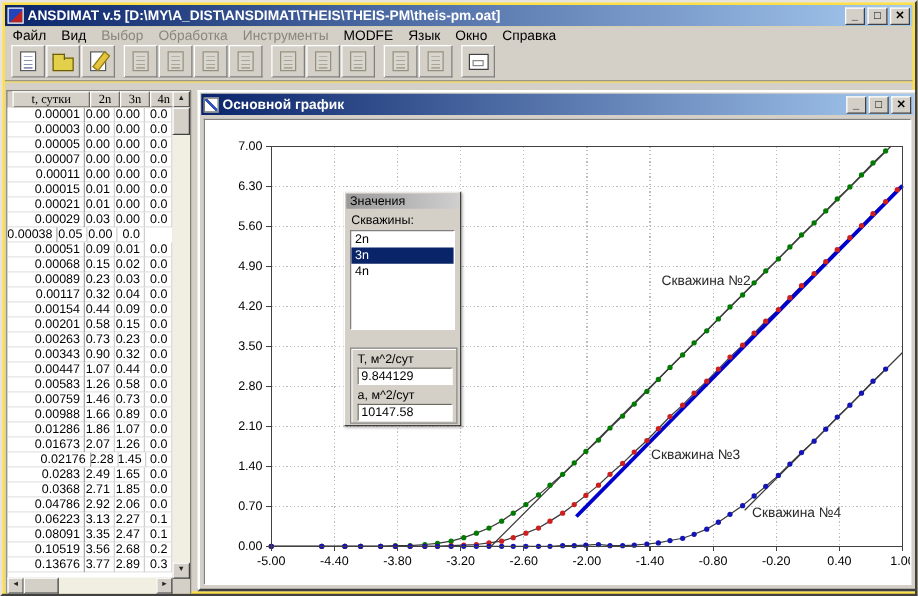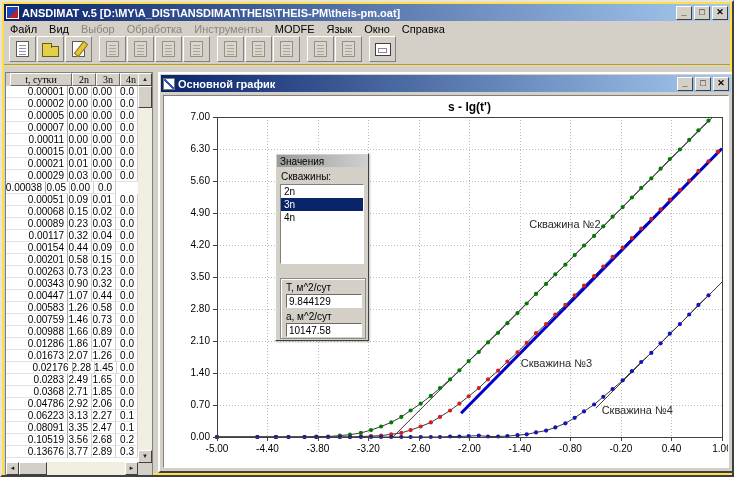--- a/index.html
+++ b/index.html
@@ -205,21 +205,21 @@
           <div class="th" style="width: 22px;">4n</div>
         </div>
       <div class="tbl-body">
           <div class="tr">
             <div class="td c0" style="width: 62px;">0.00001</div>
             <div class="td" style="width: 24px;">0.00</div>
             <div class="td" style="width: 24px;">0.00</div>
             <div class="td" style="width: 22px;">0.0</div>
           </div>
           <div class="tr">
-            <div class="td c0" style="width: 62px;">0.00002</div>
+            <div class="td c0" style="width: 62px;">0.00003</div>
             <div class="td" style="width: 24px;">0.00</div>
             <div class="td" style="width: 24px;">0.00</div>
             <div class="td" style="width: 22px;">0.0</div>
           </div>
           <div class="tr">
             <div class="td c0" style="width: 62px;">0.00005</div>
             <div class="td" style="width: 24px;">0.00</div>
             <div class="td" style="width: 24px;">0.00</div>
             <div class="td" style="width: 22px;">0.0</div>
           </div>
@@ -406,21 +406,20 @@
 
     <div class="chart-win">
       <div class="cw-title">
         <span class="cw-icon"></span>
         <span class="title-text">Основной график</span>
         <span class="win-btn">_</span>
         <span class="win-btn">□</span>
         <span class="win-btn">✕</span>
       </div>
       <div class="cw-client">
-        <div class="chart-title">s - lg(t')</div>
         <div id="plot-host">
             <svg width="567" height="372" viewBox="0 0 567 372" xmlns="http://www.w3.org/2000/svg" font-family="Liberation Sans, sans-serif">
               <line x1="103.49999999999997" y1="21" x2="103.49999999999997" y2="341" stroke="#bdbdbd" stroke-dasharray="1,2" shape-rendering="crispEdges"></line>
               <line x1="154" y1="21" x2="154" y2="341" stroke="#bdbdbd" stroke-dasharray="1,2" shape-rendering="crispEdges"></line>
               <line x1="204.5" y1="21" x2="204.5" y2="341" stroke="#bdbdbd" stroke-dasharray="1,2" shape-rendering="crispEdges"></line>
               <line x1="254.99999999999997" y1="21" x2="254.99999999999997" y2="341" stroke="#bdbdbd" stroke-dasharray="1,2" shape-rendering="crispEdges"></line>
               <line x1="305.5" y1="21" x2="305.5" y2="341" stroke="#bdbdbd" stroke-dasharray="1,2" shape-rendering="crispEdges"></line>
               <line x1="356" y1="21" x2="356" y2="341" stroke="#bdbdbd" stroke-dasharray="1,2" shape-rendering="crispEdges"></line>
               <line x1="406.50000000000006" y1="21" x2="406.50000000000006" y2="341" stroke="#bdbdbd" stroke-dasharray="1,2" shape-rendering="crispEdges"></line>
               <line x1="456.99999999999994" y1="21" x2="456.99999999999994" y2="341" stroke="#bdbdbd" stroke-dasharray="1,2" shape-rendering="crispEdges"></line>

